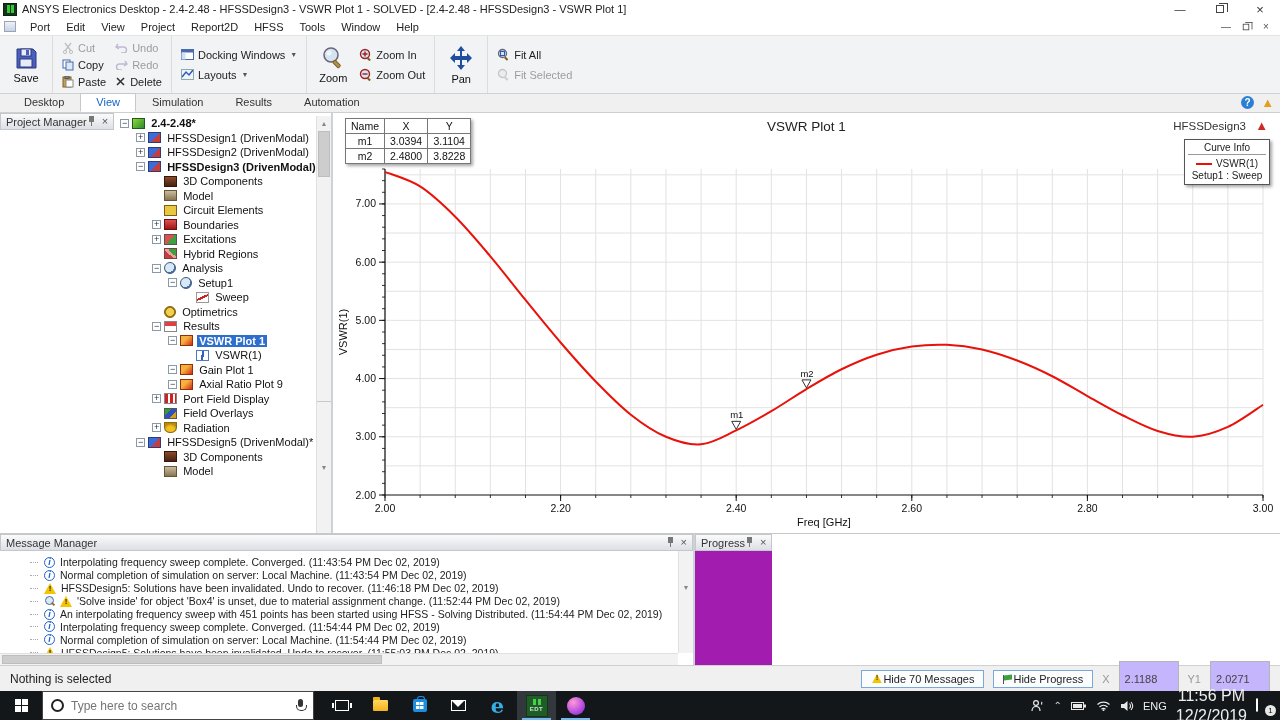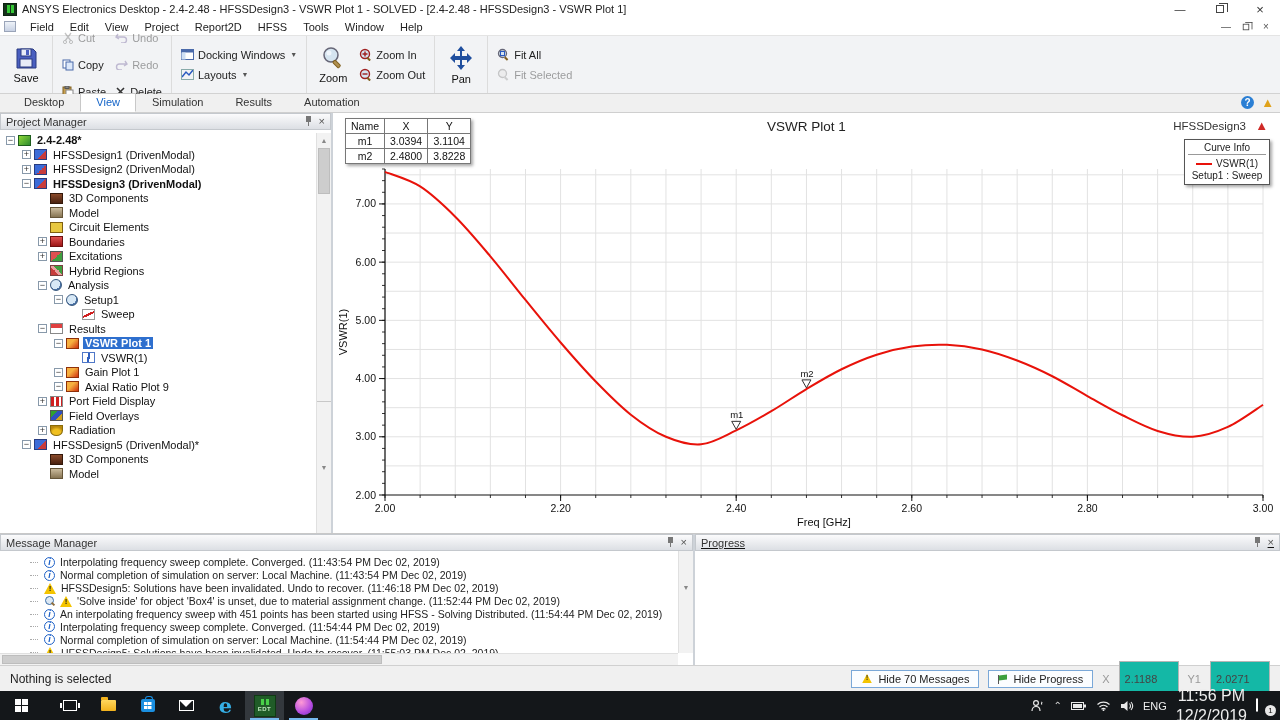--- a/index.html
+++ b/index.html
@@ -22,38 +22,38 @@
   .mdi-icon{width:12px;height:11px;border:1px solid #9aa4b8;background:linear-gradient(#eef2f8,#c8d2e4);margin:0 6px 0 2px;}
   .menu-item{padding:2px 8px;color:#222;}
   .child-controls{margin-left:auto;display:flex;align-items:center;gap:4px;padding-right:6px;}
   .child-btn{width:16px;height:13px;display:flex;align-items:center;justify-content:center;color:#555;font-size:10px;}
   .restore-glyph.small{transform:scale(.8);}
 
   
   .toolbar{height:58px;background:#f2f3f5;border-bottom:1px solid #d2d2d2;display:flex;align-items:stretch;flex:none;}
   .tgroup{display:flex;align-items:center;padding:2px 7px;border-right:1px solid #dcdcdc;gap:5px;}
   .bigbtn{display:flex;flex-direction:column;align-items:center;justify-content:center;min-width:38px;gap:2px;padding:2px 3px;}
-  .smallcol{display:flex;flex-direction:column;justify-content:center;gap:12px;}
+  .smallcol{display:flex;flex-direction:column;justify-content:center;gap:2px;}
   .sbtn{display:flex;align-items:center;gap:4px;padding:0 2px;height:15px;color:#222;}
   .sbtn .cap,.bigbtn .cap{font-size:11px;white-space:nowrap;}
   .disabled{opacity:.42;}
   .dd-arrow{font-size:7px;color:#555;margin-left:1px;}
   svg.ticn{display:block;}
 
   
   .tabsrow{height:19px;background:#f0f0f0;border-bottom:1px solid #cfcfcf;display:flex;align-items:flex-end;padding-left:8px;flex:none;position:relative;}
   .rtab{padding:2px 15px 3px;color:#333;border:1px solid transparent;}
   .rtab.active{background:#fff;border-color:#c8c8c8;border-bottom-color:#fff;color:#1464c8;}
   .tabs-right{position:absolute;right:6px;top:2px;display:flex;align-items:center;gap:7px;}
   .help-icon{width:13px;height:13px;border-radius:50%;background:#2b7fd4;color:#fff;font-size:10px;font-weight:bold;display:flex;align-items:center;justify-content:center;}
   .ansys-gold{color:#e0a21a;font-size:13px;line-height:13px;}
 
   
   .main{height:420px;display:flex;flex:none;}
-  .pm{width:333px;flex:none;border-right:2px solid #cdd2d8;display:flex;flex-direction:column;background:#fff;}
+  .pm{width:333px;flex:none;border-right:2px solid #cdd2d8;display:flex;flex-direction:row;background:#fff;}
   .panel-head{height:17px;flex:none;background:linear-gradient(#fbfbfc,#dcdfe4);border:1px solid #c4c8cd;display:flex;align-items:center;padding:0 5px;color:#333;}
   .panel-head .ph-title{font-size:11px;}
   .head-btns{margin-left:auto;display:flex;align-items:center;gap:6px;color:#666;}
   .pin-icon{width:9px;height:11px;position:relative;}
   .pin-icon::before{content:"";position:absolute;left:2px;top:0;width:5px;height:6px;background:#777;}
   .pin-icon::after{content:"";position:absolute;left:4px;top:6px;width:1px;height:4px;background:#777;}
   .x-icon{font-size:11px;line-height:11px;color:#555;}
 
   .tree{flex:1;position:relative;overflow:hidden;background:#fff;padding-top:3px;}
   .trow{display:flex;align-items:center;height:14.5px;white-space:nowrap;}
@@ -111,34 +111,34 @@
   .info-icon{width:11px;height:11px;flex:none;border-radius:50%;border:1px solid #1f62c8;color:#1f62c8;font-size:9px;line-height:9px;text-align:center;font-style:italic;font-weight:bold;}
   .warn-wrap{position:relative;width:12px;height:11px;flex:none;}
   .warn-wrap::before{content:"";position:absolute;left:0;top:0;border-left:6px solid transparent;border-right:6px solid transparent;border-bottom:11px solid #f4c400;}
   .warn-wrap::after{content:"!";position:absolute;left:0;top:1px;width:12px;text-align:center;font-size:8px;font-weight:bold;color:#222;}
   .mag-icon{width:11px;height:11px;flex:none;position:relative;}
   .mag-icon::before{content:"";position:absolute;left:1px;top:0;width:7px;height:7px;border:1.5px solid #3a6ea8;border-radius:50%;background:#dce8f4;}
   .mag-icon::after{content:"";position:absolute;left:7px;top:7px;width:4px;height:2px;background:#8a6a3a;transform:rotate(45deg);}
   .mm-vscroll{position:absolute;right:0;top:0;bottom:12px;width:15px;background:#f2f2f2;border-left:1px solid #e0e0e0;}
   .mm-hscroll{position:absolute;left:0;right:15px;bottom:0;height:12px;background:#f2f2f2;border-top:1px solid #e0e0e0;}
   .hthumb{position:absolute;top:1px;bottom:1px;left:2px;width:380px;background:#cdcdcd;border:1px solid #bdbdbd;}
-  .progress-panel{flex:1;display:flex;flex-direction:column;background:#fca5a5;text-decoration:underline;}
+  .progress-panel{flex:1;display:flex;flex-direction:row;background:#a21caf;}
   .progress-body{flex:1;background:#fff;}
 
   
   .statusbar{height:26px;flex:none;background:#f0f0f0;border-top:1px solid #d0d0d0;display:flex;align-items:center;padding:0 10px;}
   .sb-left{font-size:12px;color:#222;}
   .sb-right{margin-left:auto;display:flex;align-items:center;gap:9px;}
-  .sb-btn{display:flex;align-items:center;gap:5px;border:1px solid #7aa8d8;background:#fbfdff;padding:2px 9px;font-size:11px;color:#222;}
+  .sb-btn{display:flex;align-items:center;border:1px solid #7aa8d8;background:#fbfdff;padding:2px 9px;font-size:11px;color:#222;}
   .warn-wrap.small{transform:scale(.8);}
   .flag-icon{width:10px;height:10px;position:relative;flex:none;}
   .flag-icon::before{content:"";position:absolute;left:1px;top:1px;width:8px;height:5px;background:#3da03d;transform:skewY(-8deg);}
   .flag-icon::after{content:"";position:absolute;left:0;top:1px;width:1px;height:9px;background:#555;}
   .sb-lbl{color:#999;font-size:11px;}
-  .sb-field{width:60px;height:18px;border:1px solid #b5b5b5;background:#14b8a6;padding:17px 5px;color:#444;font-size:11px;display:flex;align-items:center;}
+  .sb-field{width:60px;height:18px;border:1px solid #b5b5b5;background:#c4b5fd;padding:17px 5px;color:#444;font-size:11px;display:flex;align-items:center;}
 
   
   .taskbar{height:29px;flex:none;background:#14171a;display:flex;align-items:center;color:#eee;}
   .tb-start{width:42px;height:29px;display:flex;align-items:center;justify-content:center;}
   .win-glyph{display:grid;grid-template-columns:6px 6px;grid-template-rows:6px 6px;gap:1px;}
   .win-glyph i{background:#fff;}
   .searchbox{width:272px;height:29px;background:#fff;border:1px solid #444;display:flex;align-items:center;gap:7px;padding:0 8px;color:#333;}
   .cortana-ring{width:13px;height:13px;border:2px solid #222;border-radius:50%;flex:none;}
   .searchbox input{border:none;outline:none;flex:1;font-size:12px;font-family:"Liberation Sans",sans-serif;color:#555;background:transparent;}
   .mic-icon{width:9px;height:13px;position:relative;flex:none;}
@@ -193,21 +193,21 @@
       <span class="win-btn">
           <span class="restore-glyph"></span>
         </span>
       <span class="win-btn" style="font-size:13px;">×</span>
     </span>
   </div>
 
   <div class="menubar">
     <span class="mdi-icon"></span>
     <span id="menu-items" style="display:flex;">
-        <span class="menu-item">Field</span>
+        <span class="menu-item">Port</span>
         <span class="menu-item">Edit</span>
         <span class="menu-item">View</span>
         <span class="menu-item">Project</span>
         <span class="menu-item">Report2D</span>
         <span class="menu-item">HFSS</span>
         <span class="menu-item">Tools</span>
         <span class="menu-item">Window</span>
         <span class="menu-item">Help</span>
       </span>
     <span class="child-controls">
@@ -451,20 +451,26 @@
             <span style="width: 54px; flex: 0 0 auto;"></span>
             <span class="exp">−</span>
             <span class="ticon i-setup"></span>
             <span class="tlabel">Setup1</span>
           </div>
           <div class="trow">
             <span style="width: 70px; flex: 0 0 auto;"></span>
             <span class="expspace"></span>
             <span class="ticon i-sweep"></span>
             <span class="tlabel">Sweep</span>
+          </div>
+          <div class="trow">
+            <span style="width: 38px; flex: 0 0 auto;"></span>
+            <span class="expspace"></span>
+            <span class="ticon i-optimetrics"></span>
+            <span class="tlabel">Optimetrics</span>
           </div>
           <div class="trow">
             <span style="width: 38px; flex: 0 0 auto;"></span>
             <span class="exp">−</span>
             <span class="ticon i-results"></span>
             <span class="tlabel">Results</span>
           </div>
           <div class="trow selected">
             <span style="width: 54px; flex: 0 0 auto;"></span>
             <span class="exp">−</span>
@@ -789,20 +795,25 @@
 
   <div class="taskbar">
     <div class="tb-start">
       <span class="win-glyph">
           <i></i>
           <i></i>
           <i></i>
           <i></i>
         </span>
     </div>
+    <div class="searchbox">
+      <span class="cortana-ring"></span>
+      <input type="text" readonly="" placeholder="Type here to search" style="">
+      <span class="mic-icon"></span>
+    </div>
     <div class="tb-icons">
       <div class="tb-btn">
           <span class="tv-glyph"></span>
         </div>
       <div class="tb-btn">
           <span class="folder-glyph"></span>
         </div>
       <div class="tb-btn">
           <span class="store-glyph"></span>
         </div>

